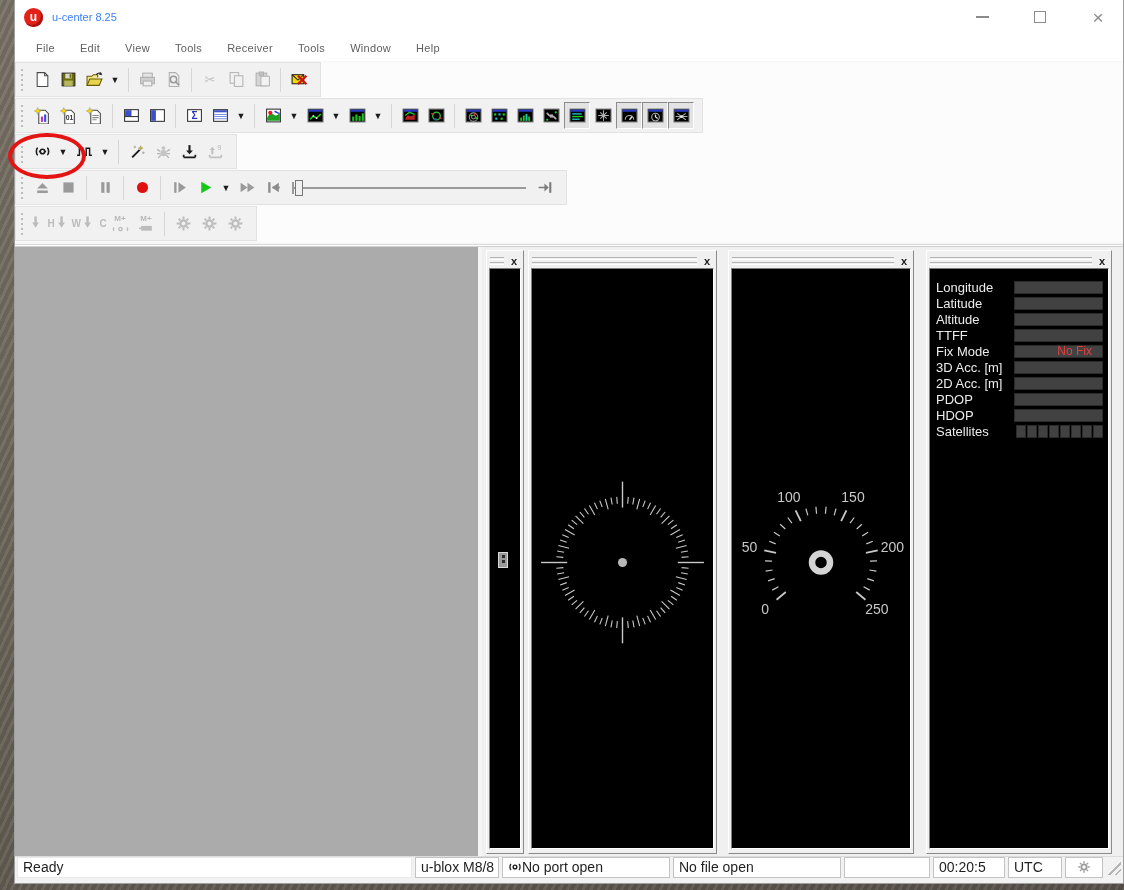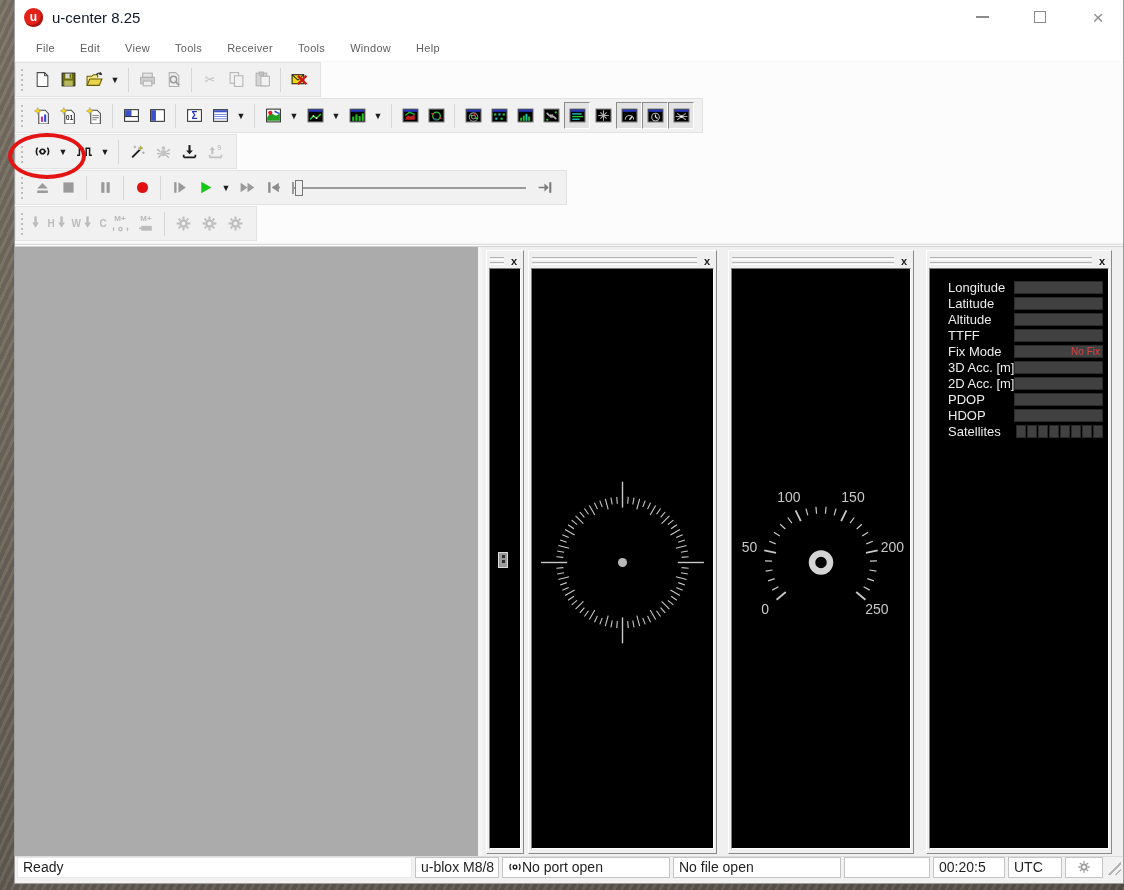--- a/index.html
+++ b/index.html
@@ -15,21 +15,21 @@
   .window {
     position:absolute; left:14px; top:0; width:1110px; height:884px;
     background:#fff; border:1px solid #9f9f9f; border-top:none;
   }
 
   
   .titlebar { position:relative; height:34px; background:#fff; display:flex; align-items:center; }
   .logo { width:19px; height:19px; border-radius:50%; background:#e32119; margin-left:9px;
           color:#fff; font-weight:bold; font-size:12px; display:flex; align-items:center; justify-content:center;
           box-shadow: inset -2px -2px 0 #a81410; }
-  .title-text { margin-left:9px; font-size:15px; color:#0f172a; }
+  .title-text { margin-left:9px; font-size:11px; color:#3b82f6; }
   .wincontrols { position:absolute; right:10px; top:0; height:34px; display:flex; align-items:center; gap:28px; }
   .wc { width:30px; height:26px; display:flex; align-items:center; justify-content:center; color:#8b8b8b; }
   .wc-min-bar { width:13px; height:2px; background:#8b8b8b; }
   .wc-max-box { width:12px; height:12px; border:1.5px solid #8b8b8b; }
   .wc-close { font-size:19px; line-height:1; }
 
   
   .menubar { height:27px; background:#fff; display:flex; align-items:center; padding-left:21px; gap:25px; }
   .menu-item { font-size:11px; color:#606060; letter-spacing:.3px; }
 
@@ -78,24 +78,24 @@
   .panel-compass { left:513px; width:189px; }
   .panel-speed   { left:713px; width:186px; }
   .panel-data    { left:911px; width:186px; }
 
   .miniwidget { position:absolute; left:8px; top:283px; width:10px; height:16px;
                 background:#9a9a9a; border:1px solid #d8d8d8; }
   .miniwidget i { display:block; width:3px; height:3px; background:#2a2a2a; margin:2px auto 0; }
 
   
   .drow { position:absolute; left:6px; right:4px; height:16px; display:flex; align-items:center; }
-  .dlabel { font-size:13px; color:#ececec; white-space:nowrap;margin-left:12px; }
+  .dlabel { font-size:13px; color:#ececec; white-space:nowrap; }
   .dval { position:absolute; right:1px; width:89px; height:13px; background:#414141;
-          border:1px solid #2a2a2a; font-size:10px; color:#e04040; text-align:right;
-          padding-right:2px; line-height:11px; overflow:hidden; }
+          border:1px solid #2a2a2a; font-size:12px; color:#e04040; text-align:right;
+          padding-right:10px; line-height:11px; overflow:hidden; }
   .satcells { position:absolute; right:1px; display:flex; gap:1px; }
   .satcells i { display:block; width:10px; height:13px; background:#414141; border:1px solid #2a2a2a; }
 
   
   .statusbar { position:absolute; left:0; bottom:0; width:1108px; height:27px; background:#f2f2f2;
                border-top:1px solid #dcdcdc; display:flex; align-items:center; padding:2px 2px 8px 2px; gap:3px; }
   .scell { height:21px; background:#fff; border:1px solid #c3c3c3; display:flex; align-items:center;
            font-size:14px; color:#1f1f1f; padding:0 5px; white-space:nowrap; overflow:hidden; }
   .scell.noborder { border-color:#e9e9e9; }
   .sgrip { width:15px; height:15px; align-self:flex-end;

